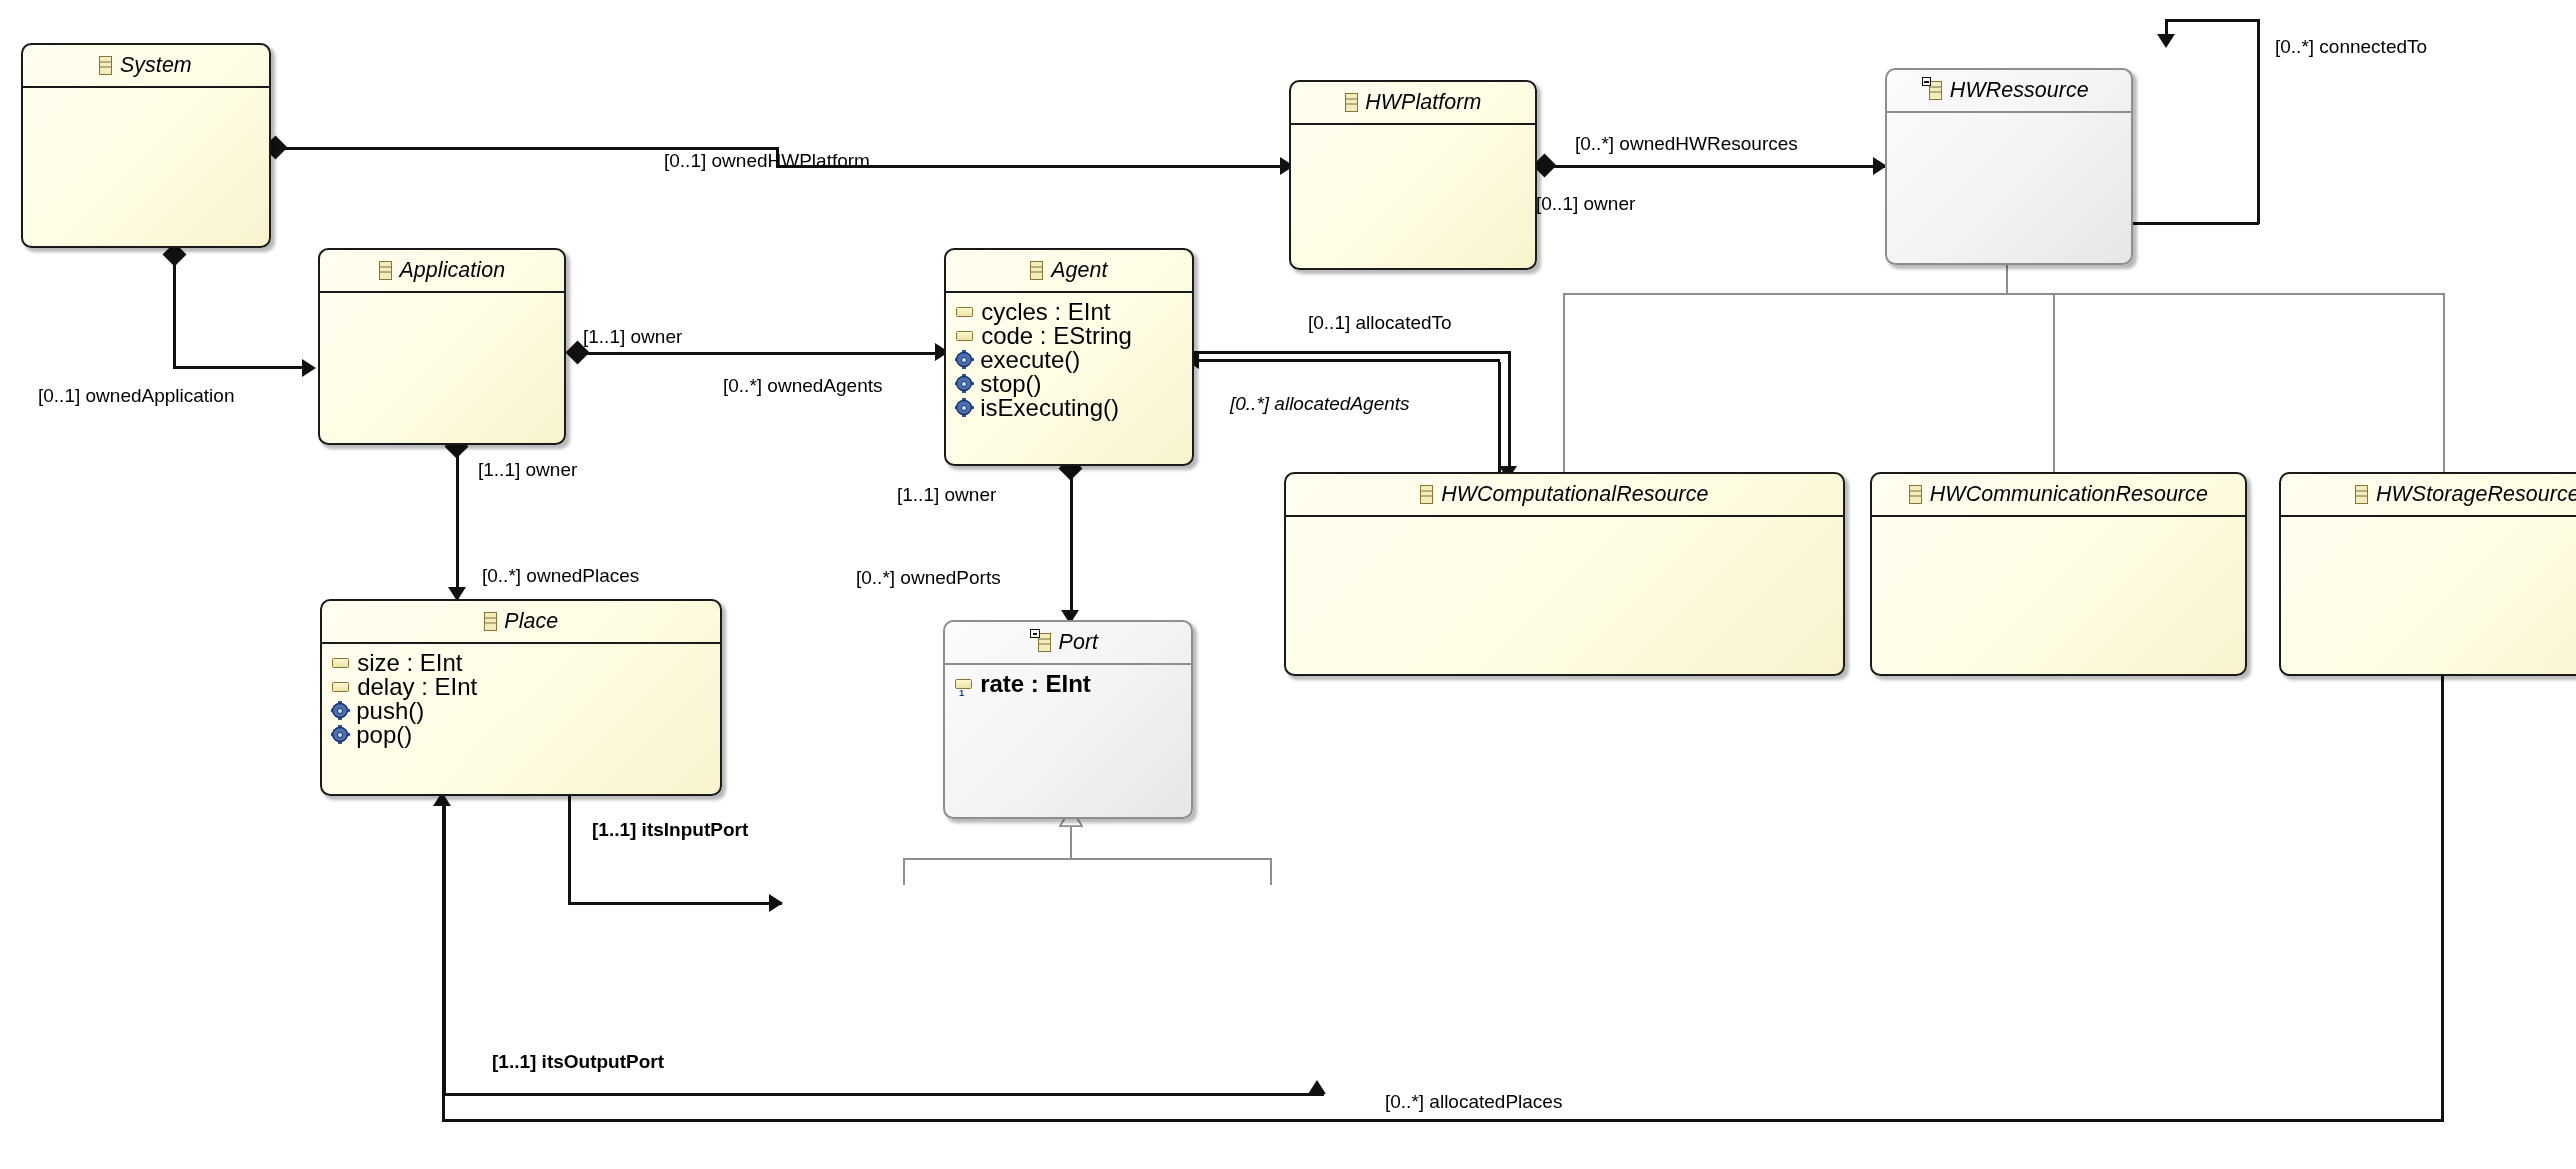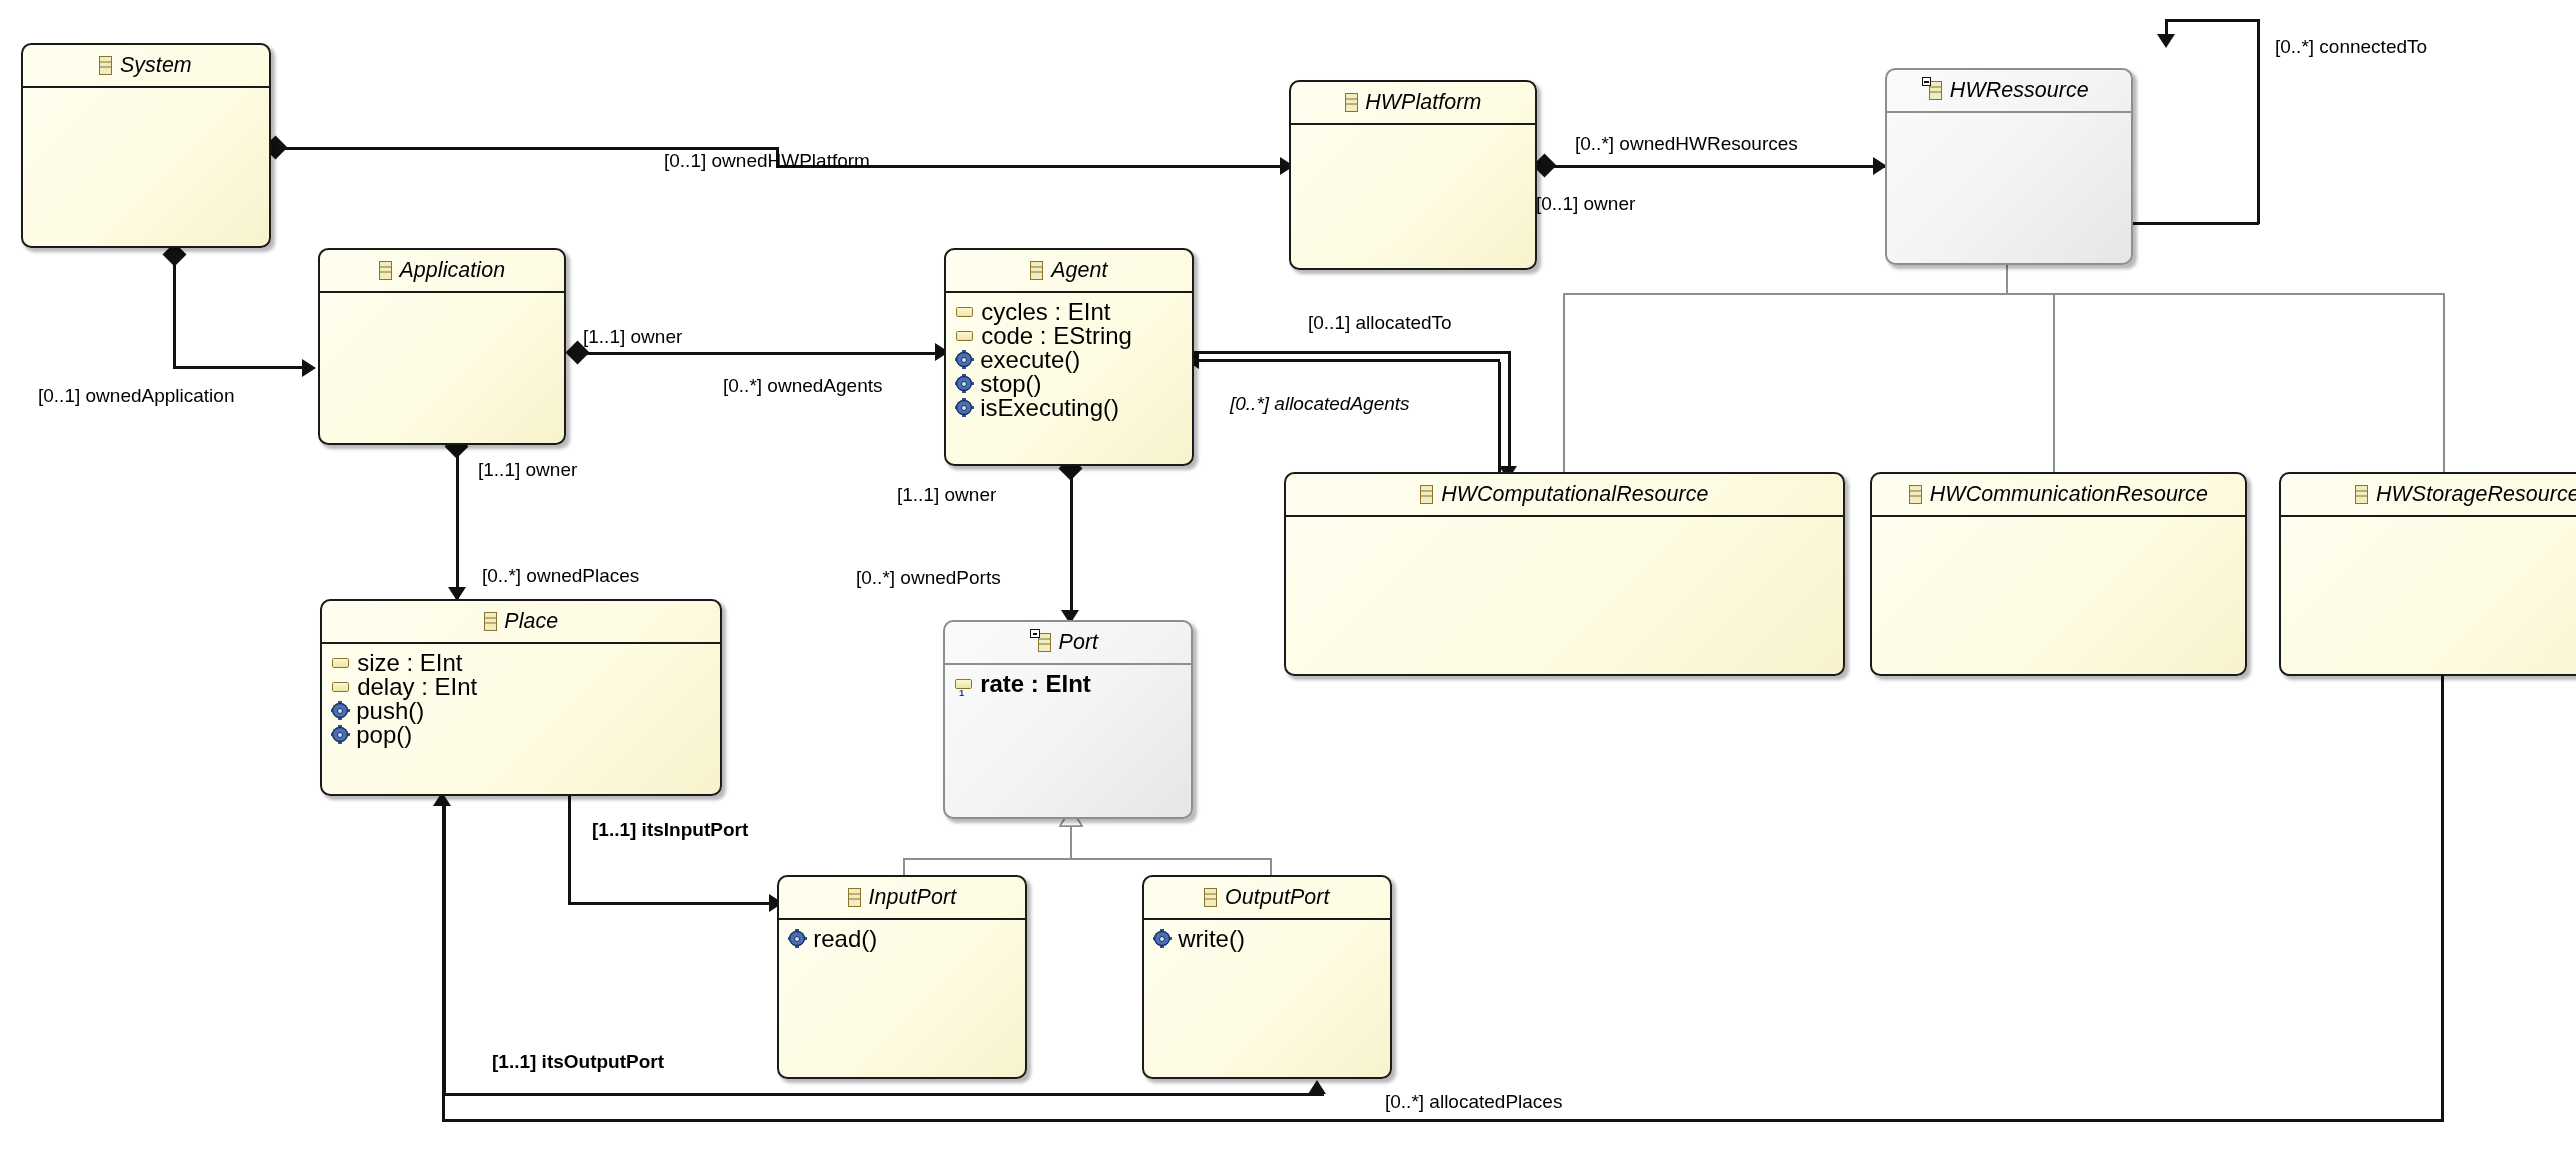--- a/index.html
+++ b/index.html
@@ -325,46 +325,16 @@
   </div>
 
   <div class="cls" style="left:2279px;top:472px;width:377px;height:204px;">
     <div class="hdr">
       <span class="cicon"></span>
       <span class="nm">HWStorageResource</span>
     </div>
     <div class="body"></div>
   </div>
 
-  <div class="cls" style="left:777px;top:875px;width:250px;height:204px;">
-    <div class="hdr">
-      <span class="cicon"></span>
-      <span class="nm">InputPort</span>
-    </div>
-    <div class="body">
-      <div class="feat">
-        <span class="oicon">
-            <b></b>
-            <i></i>
-          </span>
-        <span class="featlabel">read()</span>
-      </div>
-    </div>
-  </div>
-
-  <div class="cls" style="left:1142px;top:875px;width:250px;height:204px;">
-    <div class="hdr">
-      <span class="cicon"></span>
-      <span class="nm">OutputPort</span>
-    </div>
-    <div class="body">
-      <div class="feat">
-        <span class="oicon">
-            <b></b>
-            <i></i>
-          </span>
-        <span class="featlabel">write()</span>
-      </div>
-    </div>
-  </div>
+
 
 </div>
 
 
 </body></html>

